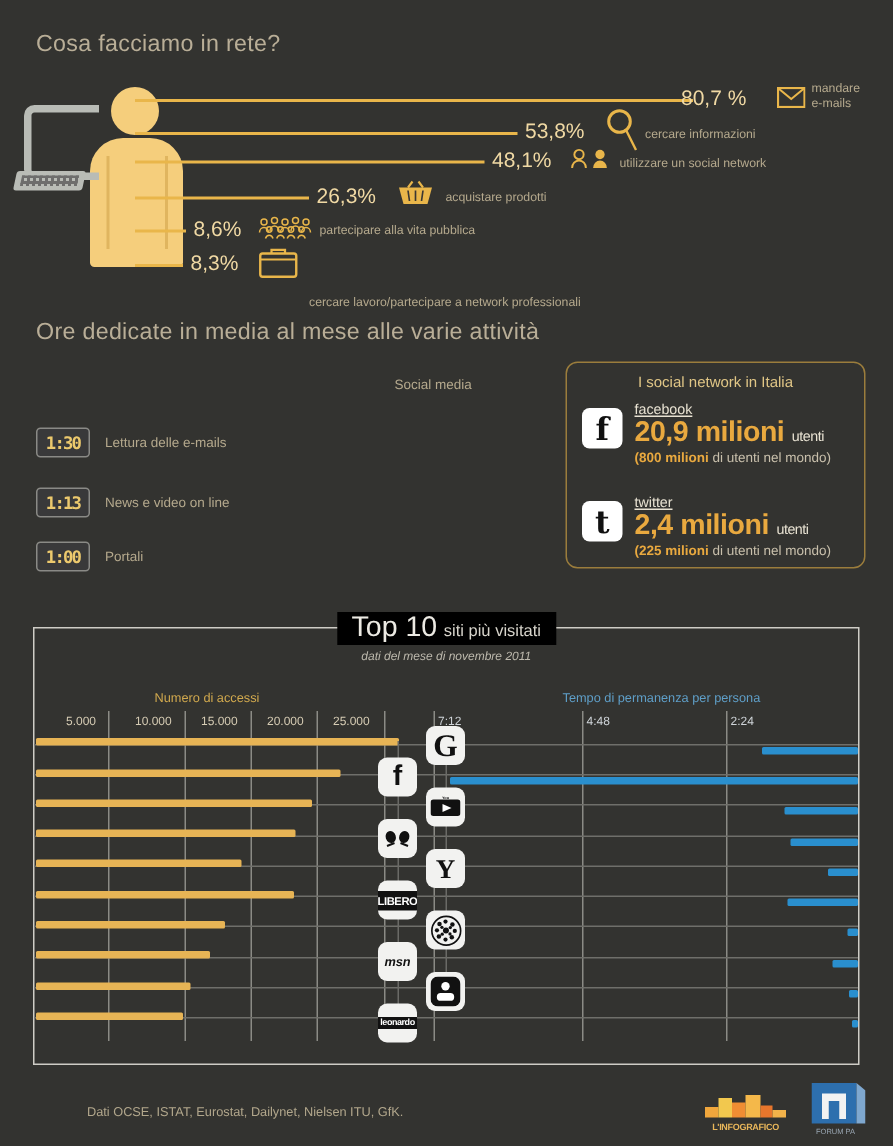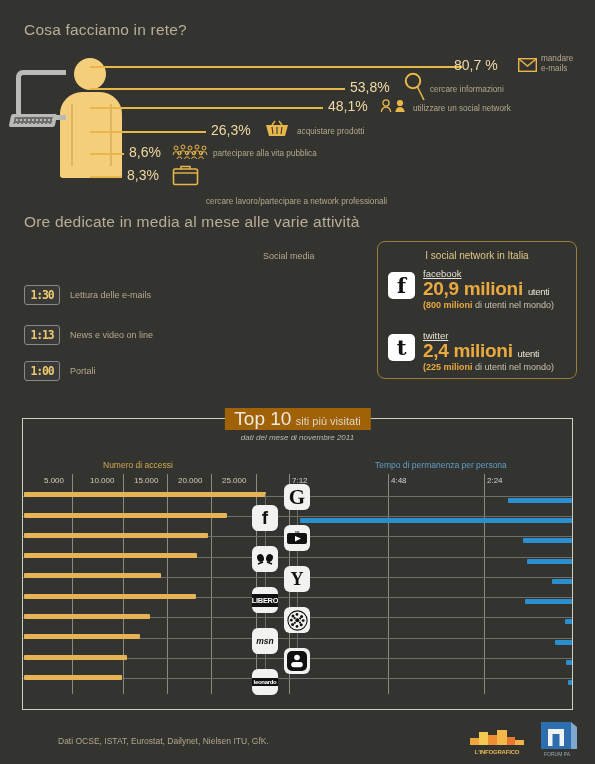--- a/index.html
+++ b/index.html
@@ -116,21 +116,21 @@
   .snet .sub b { color: #e9a93f; font-weight: bold; }
   .snet .sub i { color: #c9c0ac; font-style: normal; text-align: right; }
 
   
   .chart {
     position: absolute; left: 22px; top: 418px; width: 551px; height: 292px;
     border: 1px solid #cfcdc6;
   }
   .ch-title {
     position: absolute; left: 50%; top: 408px; transform: translateX(-50%);
-    background: #a16207; padding: 0 10px; white-space: nowrap;
+    background: #000000; padding: 0 10px; white-space: nowrap;
   }
   .ch-title .t1 { font-size: 19px; color: #eceae3; }
   .ch-title .t2 { font-size: 11px; color: #d8d5cc; }
   .ch-sub {
     position: absolute; left: 50%; top: 433px; transform: translateX(-50%);
     font-size: 8px; font-style: italic; color: #bdb9ad;
   }
   .ax-hdr { position: absolute; font-size: 8.5px; }
   .ax-hdr.left { color: #d1a94e; }
   .ax-hdr.right { color: #5f9fc8; }

